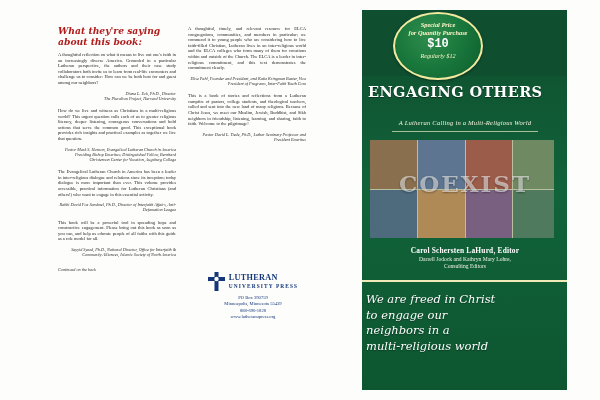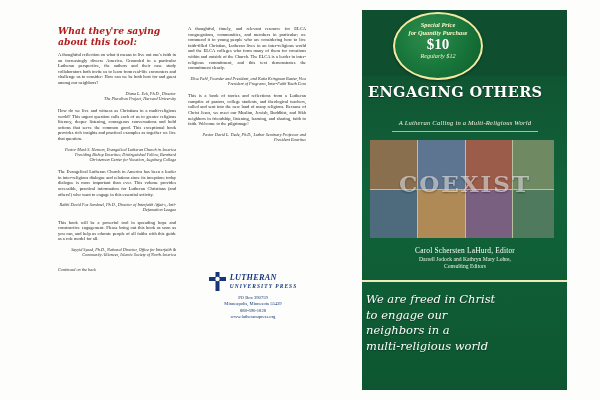--- a/index.html
+++ b/index.html
@@ -74,21 +74,20 @@
     top: 272px;
     width: 130px;
     text-align: center;
   }
   .pub-logo-row {
     display: flex;
     align-items: center;
     justify-content: center;
     gap: 4px;
     margin-bottom: 4px;
-    font-style: italic;
   }
   .pub-cross {
     width: 17px;
     height: 19px;
     position: relative;
   }
   .pub-name {
     text-align: left;
     line-height: 8px;
   }
@@ -146,23 +145,23 @@
   .badge .b1 {
     font-family: "Liberation Serif", serif;
     font-weight: bold;
     font-style: italic;
     font-size: 6.4px;
     line-height: 7.6px;
     margin-top: 7px;
     color: #fdf4c9;
   }
   .badge .b2 {
-    font-family: Liberation Serif, serif;
-    font-weight: bold;
-    font-size: 15px;
+    font-family: Liberation Mono, monospace;
+    font-weight: bold;
+    font-size: 12px;
     line-height: 16px;
     color: #ffffff;
   }
   .badge .b3 {
     font-family: "Liberation Serif", serif;
     font-style: italic;
     font-size: 6.2px;
     line-height: 7px;
     color: #fdf4c9;
   }
@@ -241,21 +240,21 @@
   .cover-authors {
     position: absolute;
     left: 368px;
     top: 246px;
     width: 194px;
     text-align: center;
     color: #ffffff;
   }
   .cover-authors .a1 {
     font-family: "Liberation Serif", serif;
-    font-weight: normal;
+    font-weight: bold;
     font-size: 7.4px;
     line-height: 10px;
     letter-spacing: .2px;
   }
   .cover-authors .a2 {
     font-family: "Liberation Serif", serif;
     font-size: 5.6px;
     line-height: 7px;
     color: #eef3e2;
   }
@@ -280,21 +279,21 @@
     color: #ffffff;
     text-shadow: 0 1px 1px rgba(0,0,0,.4);
   }
 </style>
 </head>
 <body>
 
 <div class="page">
 
   <div class="col-left">
-    <div class="headline">What they're saying about this tool:</div>
+    <div class="headline">What they're saying about this book:</div>
 
     <div class="para">A thoughtful reflection on what it means to live out one's faith in an increasingly diverse America. Grounded in a particular Lutheran perspective, the authors and their case study collaborators both invite us to learn from real-life encounters and challenge us to consider: How can we be both host for and guest among our neighbors?</div>
     <div class="attrib">Diana L. Eck, Ph.D., Director<br>The Pluralism Project, Harvard University</div>
 
     <div class="para">How do we live and witness as Christians in a multi-religious world? This urgent question calls each of us to greater religious literacy, deeper listening, courageous conversations and bold actions that serve the common good. This exceptional book provides rich insights and practical examples as together we live that question.</div>
     <div class="attrib">Pastor Mark S. Hanson, Evangelical Lutheran Church in America Presiding Bishop Emeritus; Distinguished Fellow, Bernhard Christenson Center for Vocation, Augsburg College</div>
 
     <div class="para">The Evangelical Lutheran Church in America has been a leader in inter-religious dialogue and relations since its inception; today dialogue is more important than ever. This volume provides accessible, practical information for Lutheran Christians (and others!) who want to engage in this essential activity.</div>
     <div class="attrib">Rabbi David Fox Sandmel, Ph.D., Director of Interfaith Affairs, Anti-Defamation League</div>
 

